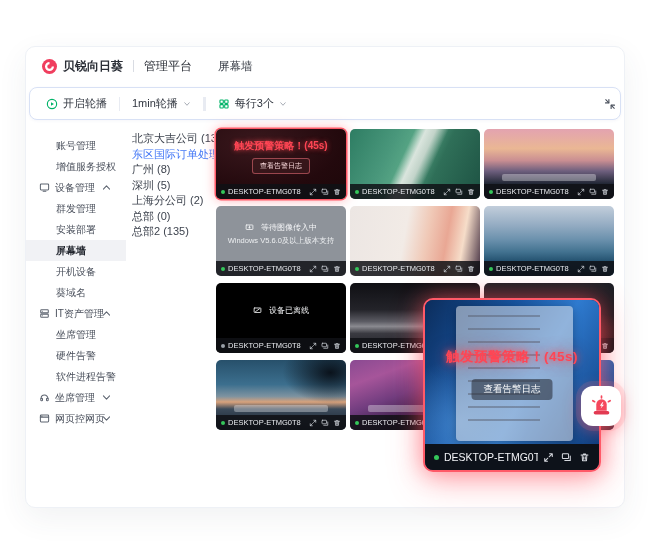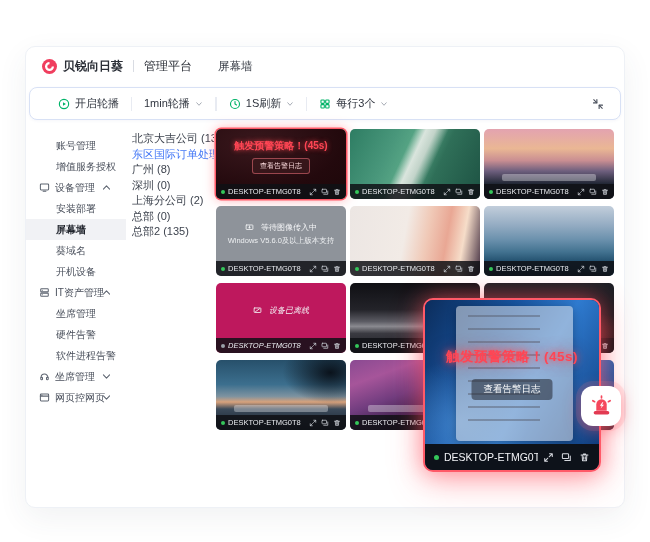--- a/index.html
+++ b/index.html
@@ -15,21 +15,21 @@
   .app-header { position:absolute; top:0; left:0; right:0; height:38px; display:flex; align-items:center; padding:0 16px; }
   .brand { display:flex; align-items:center; gap:6px; }
   .brand-name { font-size:12px; font-weight:bold; color:#2a2e36; }
   .brand-divider { width:1px; height:12px; background:#d9dce3; margin:0 4px; }
   .brand-sub { font-size:12px; color:#2a2e36; }
   .page-tab { margin-left:26px; font-size:11.5px; color:#363b45; cursor:pointer; }
 
   
   .toolbar { position:absolute; top:40px; left:3px; right:3px; height:33px;
     border:1px solid #d8e1f5; border-radius:8px; background:#fff;
-    display:flex; align-items:center; padding:0 16px; box-shadow:0 1px 3px rgba(90,110,170,.06); }
+    display:flex; align-items:center; padding:0 4px; box-shadow:0 1px 3px rgba(90,110,170,.06); }
   .tb-items { display:flex; align-items:center; height:100%; }
   .tb-item { display:flex; align-items:center; gap:5px; background:none; border:none;
     font-size:11px; color:#2f343e; cursor:pointer; padding:0 12px; height:100%;
     font-family:inherit; }
   .tb-sep { width:1px; height:14px; background:#e8ebf2; }
   .tb-collapse { margin-left:auto; background:none; border:none; cursor:pointer; color:#4a505c; display:flex; }
 
   .icon { display:inline-flex; align-items:center; justify-content:center; color:inherit; }
   .icon svg { width:12px; height:12px; }
   .ic-green { color:#00b368; }
@@ -85,21 +85,21 @@
 
   
   .bg-alert-dark { background:radial-gradient(120% 120% at 30% 20%, #3a181d 0%, #23090d 55%, #1a0608 100%); }
   .bg-aerial-river { background:
     linear-gradient(115deg, rgba(255,255,255,0) 40%, rgba(232,236,231,.9) 47%, rgba(208,219,211,.9) 53%, rgba(255,255,255,0) 61%),
     linear-gradient(115deg,#2e7d63 0%,#49977b 30%,#5aa887 45%,#2f6f58 65%,#1d5243 100%); }
   .bg-mac-sunset { background:linear-gradient(180deg,#e3a3b0 0%,#eab794 28%,#c98e92 45%,#6e5f7e 60%,#222836 78%,#10151f 100%); }
   .bg-waiting-gray { background:#8e939a; }
   .bg-anime-desktop { background:linear-gradient(100deg,#ece6e3 0%,#f2ebe6 42%,#f0c9b7 58%,#e9a794 72%,#f6ddc9 84%,#432f41 100%); }
   .bg-blue-mountains { background:linear-gradient(180deg,#c2cedb 0%,#93abc2 28%,#6b91ad 48%,#41718f 66%,#1d4a68 82%,#123850 100%); }
-  .bg-offline-gray { background:#be185d;font-style:italic; }
+  .bg-offline-gray { background:#000000; }
   .bg-dark-dunes { background:linear-gradient(180deg,#101014 0%,#232329 38%,#5c5c64 55%,#8a8a90 62%,#3a3a41 72%,#1b1b21 100%); }
   .bg-dark-night-city { background:radial-gradient(60% 50% at 78% 72%, rgba(200,60,60,.35), rgba(0,0,0,0) 60%),
     linear-gradient(180deg,#1d2026 0%,#15171c 60%,#0e1013 100%); }
   .bg-palm-sunset { background:radial-gradient(80% 95% at 88% 18%, rgba(8,14,22,.95) 0%, rgba(8,14,22,0) 46%),
     linear-gradient(180deg,#27506b 0%,#3c6f8e 35%,#7e93a0 52%,#d8a27c 60%,#3b4a5a 70%,#17202c 100%); }
   .bg-purple-night { background:linear-gradient(160deg,#8a4a92 0%,#a6559a 22%,#713d7f 45%,#41224e 65%,#1d1026 85%,#120a18 100%); }
   .bg-win11-desktop { background:radial-gradient(70% 80% at 20% 85%, rgba(90,160,230,.55), rgba(0,0,0,0) 55%),
     linear-gradient(120deg,#0c2d5c 0%,#17539e 35%,#2f7bd0 60%,#0e3c7c 100%); }
   .bg-mac-sunset::after, .bg-palm-sunset::after, .bg-purple-night::after {
     content:""; position:absolute; left:14%; right:14%; bottom:18px; height:7px;
@@ -171,34 +171,20 @@
           <button class="tb-item">
             <span>1min轮播</span>
             <span class="icon caret">
               <svg viewBox="0 0 16 16" fill="none" stroke="currentColor" stroke-width="1.5" stroke-linecap="round" stroke-linejoin="round">
                 <path d="M3.5 5.5L8 10.5l4.5-5"></path>
               </svg>
             </span>
           </button>
           <span class="tb-sep"></span>
           <span class="tb-sep"></span>
-          <button class="tb-item">
-            <span class="icon ic-green">
-              <svg viewBox="0 0 16 16" fill="none" stroke="currentColor" stroke-width="1.5" stroke-linecap="round" stroke-linejoin="round">
-                <circle cx="8" cy="8" r="6"></circle>
-                <path d="M8 4.8V8l2.1 1.3"></path>
-              </svg>
-            </span>
-            <span>1S刷新</span>
-            <span class="icon caret">
-              <svg viewBox="0 0 16 16" fill="none" stroke="currentColor" stroke-width="1.5" stroke-linecap="round" stroke-linejoin="round">
-                <path d="M3.5 5.5L8 10.5l4.5-5"></path>
-              </svg>
-            </span>
-          </button>
           <span class="tb-sep"></span>
           <button class="tb-item">
             <span class="icon ic-green">
               <svg viewBox="0 0 16 16" fill="none" stroke="currentColor" stroke-width="1.5" stroke-linecap="round" stroke-linejoin="round">
                 <rect x="2.6" y="2.6" width="4.5" height="4.5" rx="1"></rect>
                 <rect x="8.9" y="2.6" width="4.5" height="4.5" rx="1"></rect>
                 <rect x="2.6" y="8.9" width="4.5" height="4.5" rx="1"></rect>
                 <rect x="8.9" y="8.9" width="4.5" height="4.5" rx="1"></rect>
               </svg>
             </span>
@@ -238,30 +224,33 @@
               </svg>
             </span>
             <span>设备管理</span>
             <span class="sb-arrow icon">
               <svg viewBox="0 0 16 16" fill="none" stroke="currentColor" stroke-width="1.5" stroke-linecap="round" stroke-linejoin="round">
                 <path d="M3.5 10.5L8 5.5l4.5 5"></path>
               </svg>
             </span>
           </div>
           <div class="sb-row lv1">
+            <span>群发管理</span>
+          </div>
+          <div class="sb-row lv1">
             <span>安装部署</span>
           </div>
           <div class="sb-row lv1 active">
             <span>屏幕墙</span>
           </div>
           <div class="sb-row lv1">
+            <span>开机设备</span>
+          </div>
+          <div class="sb-row lv1">
             <span>葵域名</span>
-          </div>
-          <div class="sb-row lv1">
-            <span>开机设备</span>
           </div>
           <div class="sb-row lv0">
             <span class="icon">
               <svg viewBox="0 0 16 16" fill="none" stroke="currentColor" stroke-width="1.5" stroke-linecap="round" stroke-linejoin="round">
                 <rect x="2.5" y="2.5" width="11" height="4.6" rx="1"></rect>
                 <rect x="2.5" y="8.9" width="11" height="4.6" rx="1"></rect>
                 <path d="M4.8 4.8h.1M4.8 11.2h.1"></path>
               </svg>
             </span>
             <span>IT资产管理</span>
@@ -314,21 +303,21 @@
           <div class="grp-row">
             <span>北京大吉公司 (135)</span>
           </div>
           <div class="grp-row selected">
             <span>东区国际订单处理组 (12)</span>
           </div>
           <div class="grp-row">
             <span>广州 (8)</span>
           </div>
           <div class="grp-row">
-            <span>深圳 (0)</span>
+            <span>深圳 (5)</span>
           </div>
           <div class="grp-row">
             <span>上海分公司 (2)</span>
           </div>
           <div class="grp-row">
             <span>总部 (0)</span>
           </div>
           <div class="grp-row">
             <span>总部2 (135)</span>
           </div>

